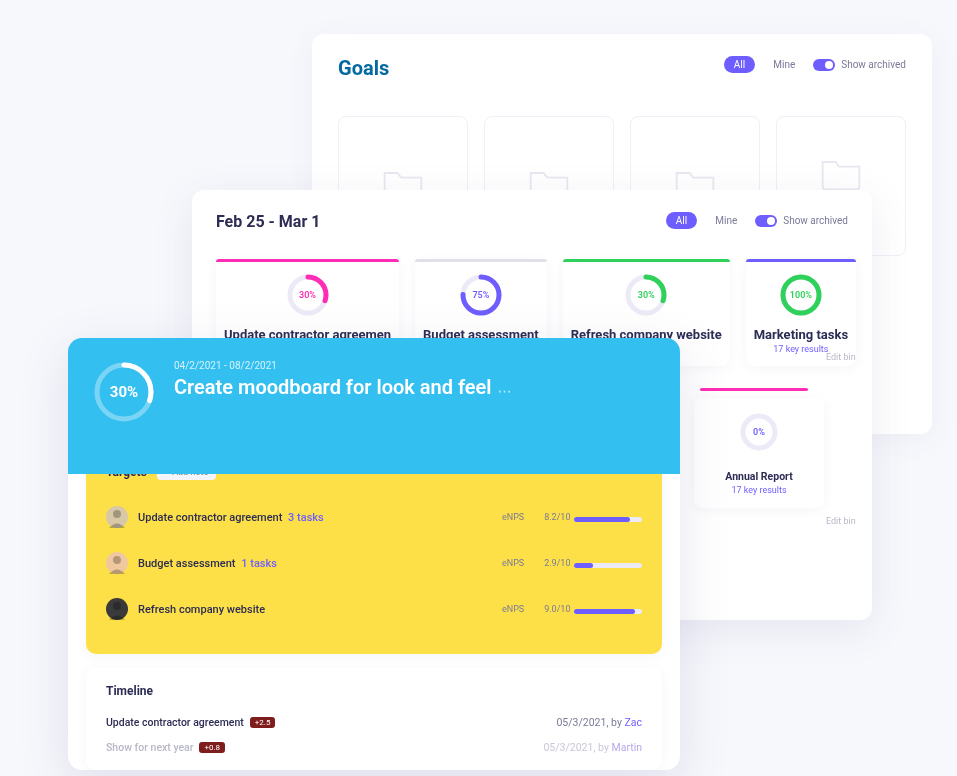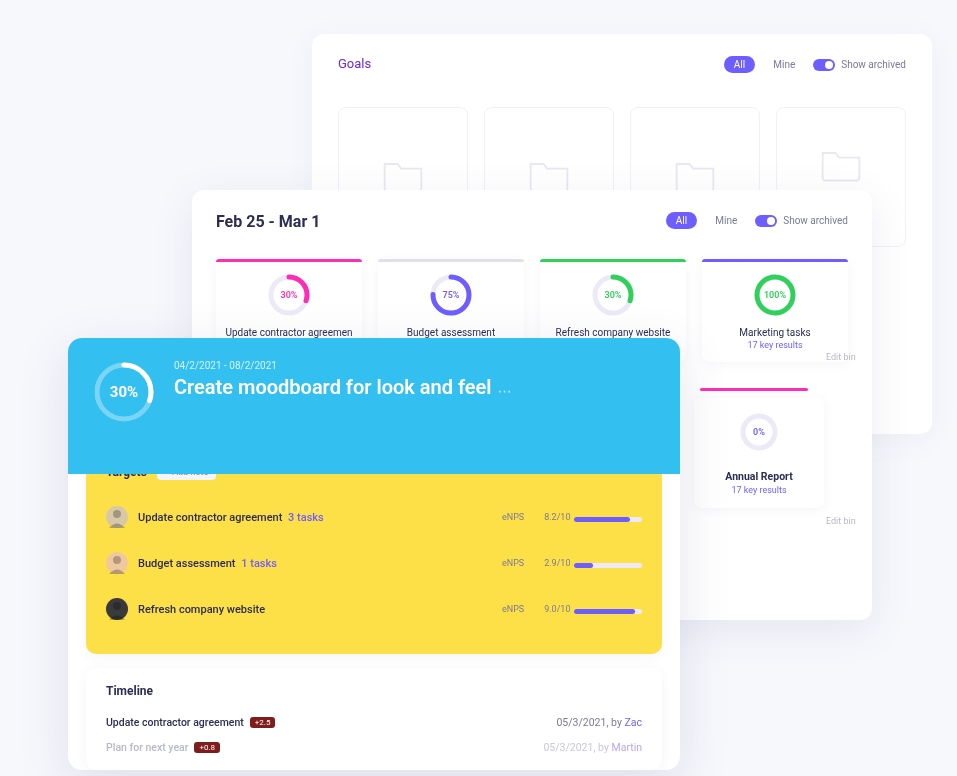--- a/index.html
+++ b/index.html
@@ -16,21 +16,21 @@
   
   .panel-goals {
     position: absolute;
     top: 34px; left: 312px;
     width: 620px; height: 400px;
     background: #fff;
     border-radius: 12px;
     box-shadow: 0 6px 30px rgba(80,80,140,0.06);
     padding: 22px 26px;
   }
-  .panel-goals .title { font-size: 13px; font-weight: 400; color: #6d28d9; }
+  .panel-goals .title { font-size: 20px; font-weight: 700; color: #0369a1; }
   .panel-goals .filters {
     position: absolute; top: 22px; right: 26px;
     display: flex; align-items: center; gap: 8px; font-size: 10px;
   }
   .pill { padding: 3px 10px; border-radius: 999px; cursor: pointer; }
   .pill.active { background: #6f5eff; color: #fff; }
   .pill.inactive { color: #7a7a99; }
   .toggle {
     display: flex; align-items: center; gap: 6px; color: #7a7a99; cursor: pointer;
   }
@@ -77,21 +77,21 @@
     display: flex; flex-direction: column; align-items: center;
     padding: 14px 8px 12px; position: relative;
   }
   .goal-card .topbar { position: absolute; top: 0; left: 0; right: 0; height: 3px; border-radius: 8px 8px 0 0; }
   .donut { width: 44px; height: 44px; position: relative; margin-bottom: 10px; }
   .donut svg { transform: rotate(-90deg); }
   .donut .pct {
     position: absolute; top: 50%; left: 50%; transform: translate(-50%,-50%);
     font-size: 9px; font-weight: 600;
   }
-  .goal-card .name { font-size: 10px; font-weight: 400; text-align: center; white-space: nowrap; overflow: hidden; text-overflow: ellipsis; max-width: 100%; }
+  .goal-card .name { font-size: 13px; font-weight: 700; text-align: center; white-space: nowrap; overflow: hidden; text-overflow: ellipsis; max-width: 100%; }
   .goal-card .meta { font-size: 9px; color: #6f5eff; margin-top: 2px; }
   .pink-bar {
     position: absolute; top: 388px; left: 700px; width: 108px; height: 3px;
     background: #ff2db5; border-radius: 2px;
   }
 
   .card-below {
     position: absolute; top: 398px; left: 694px; width: 130px; height: 110px;
     background: #fff; border-radius: 8px; box-shadow: 0 2px 12px rgba(80,80,140,0.06);
     display: flex; flex-direction: column; align-items: center; padding: 14px 8px;
@@ -389,19 +389,19 @@
 
   <div class="timeline-card">
     <div class="label">Timeline</div>
     <div id="timeline-list">
         <div class="tl-row">
     <span class="title-txt ">Update contractor agreement</span>
     <span class="tag green">+2.5</span>
     <span class="right">05/3/2021, by <span class="author">Zac</span></span>
         </div>
         <div class="tl-row muted">
-    <span class="title-txt muted">Plan for next year</span>
+    <span class="title-txt muted">Show for next year</span>
     <span class="tag yellow">+0.8</span>
     <span class="right">05/3/2021, by <span class="author">Martin</span></span>
         </div>
       </div>
   </div>
 </div>
 
 </body></html>

